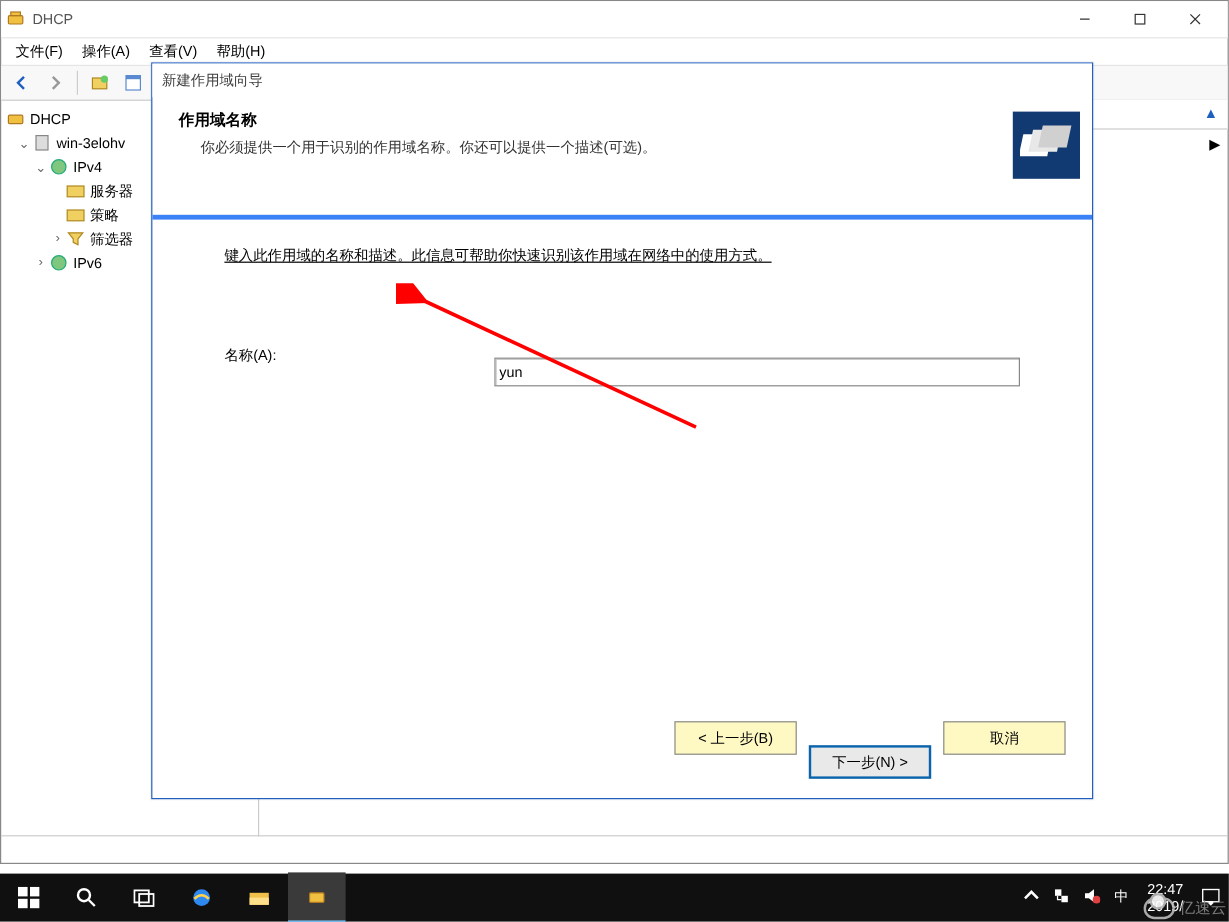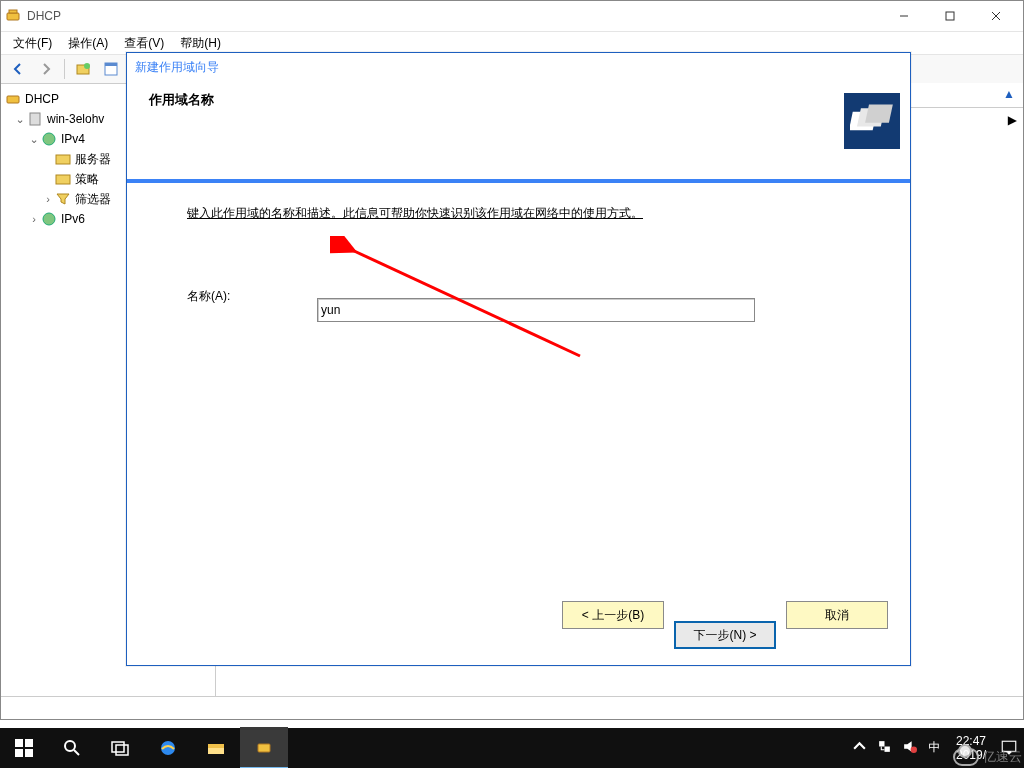--- a/index.html
+++ b/index.html
@@ -35,29 +35,29 @@
     padding:0 8px;background:#fff;}
   .rp-header .up{position:absolute;right:8px;top:4px;color:#1e5fbf;}
   .rp-row{height:24px;display:flex;align-items:center;padding:0 8px;}
   .rp-row .arrow{position:absolute;right:6px;}
   .statusbar{position:absolute;bottom:0;left:0;right:0;height:22px;border-top:1px solid #ccc;}
 
   
   .wizard{position:absolute;left:126px;top:52px;width:783px;height:612px;
     background:#fff;border:1px solid #1e5fbf;box-shadow:0 0 0 1px rgba(0,0,0,.05);}
   .wz-title{height:28px;display:flex;align-items:center;padding:0 8px;background:#fff;
-    font-size:12px;color:#3b82f6;}
+    font-size:12px;color:#404040;}
   .wz-header{height:88px;border-bottom:4px solid #3b82f6;position:relative;padding:10px 14px 0 22px;}
   .wz-header .hd{font-weight:bold;font-size:13px;}
   .wz-header .sub{margin:6px 0 0 18px;color:#333;}
   .wz-banner-icon{position:absolute;right:10px;top:12px;width:56px;height:56px;
     background:#123a72;display:flex;align-items:center;justify-content:center;}
   .wz-body{padding:22px 60px 0 60px;}
   .wz-instr{margin-bottom:48px;text-decoration:underline;}
-  .form-row{display:flex;align-items:center;margin-bottom:22px;}
+  .form-row{display:flex;align-items:center;margin-bottom:22px;justify-content:space-between;}
   .form-row .flabel{width:130px;}
   .form-row input{width:430px;height:22px;border:1px solid #888;
     box-shadow:inset 1px 1px 0 #ccc;font-family:inherit;font-size:12px;padding:0 3px;margin-top:28px;}
   .form-row input.focused{outline:none;}
   .wz-buttons{position:absolute;bottom:16px;right:22px;display:flex;gap:10px;}
   .wbtn{width:102px;height:28px;border:1px solid #8a8a8a;background:#fef9c3;
     font-family:inherit;font-size:12px;}
   .wbtn.default{border:2px solid #0a64ad;background:#e9e9e9;margin-top:20px;}
 
   
@@ -237,20 +237,21 @@
     </div>
   </div>
 
   <div class="statusbar"></div>
 </div>
 
 <div class="wizard">
   <div class="wz-title">新建作用域向导</div>
   <div class="wz-header">
     <div class="hd">作用域名称</div>
+    <div class="sub">你必须提供一个用于识别的作用域名称。你还可以提供一个描述(可选)。</div>
     <div class="wz-banner-icon">
       <svg viewBox="0 0 48 48" width="44" height="44">
         <rect x="6" y="14" width="26" height="20" fill="#fff" transform="skewX(-12)"></rect>
         <rect x="14" y="10" width="26" height="20" fill="#e8e8e8" transform="skewX(-12)"></rect>
         <rect x="22" y="6" width="26" height="20" fill="#d0d0d0" transform="skewX(-12)"></rect>
       </svg>
     </div>
   </div>
   <div class="wz-body">
     <div class="wz-instr">键入此作用域的名称和描述。此信息可帮助你快速识别该作用域在网络中的使用方式。</div>

